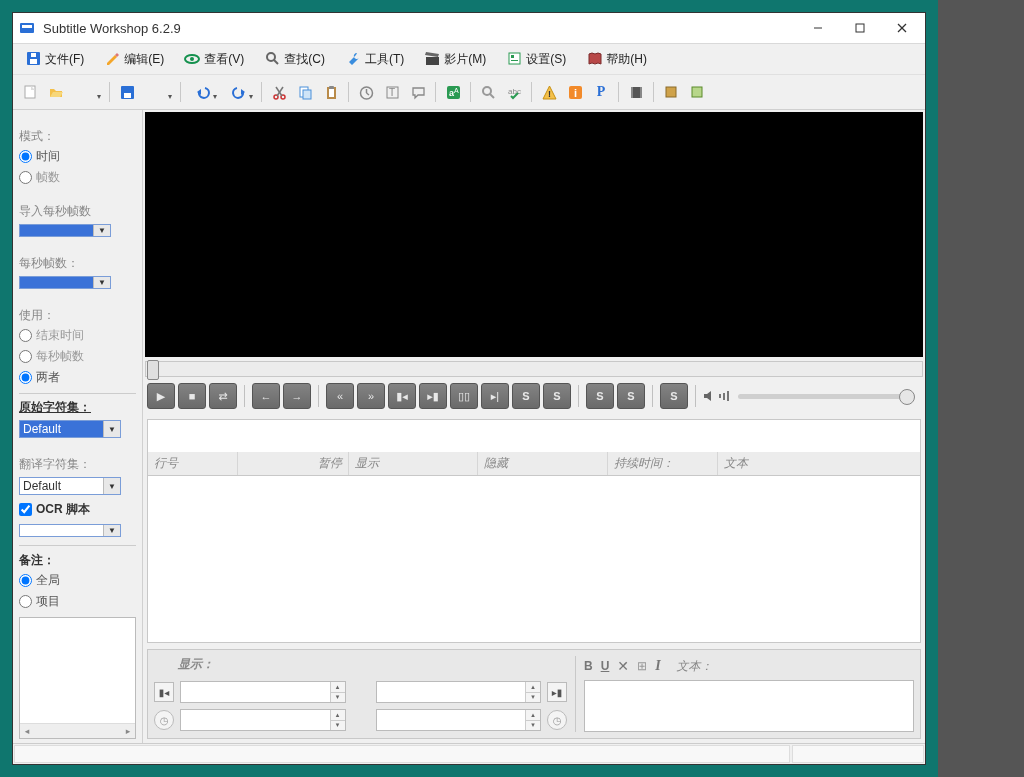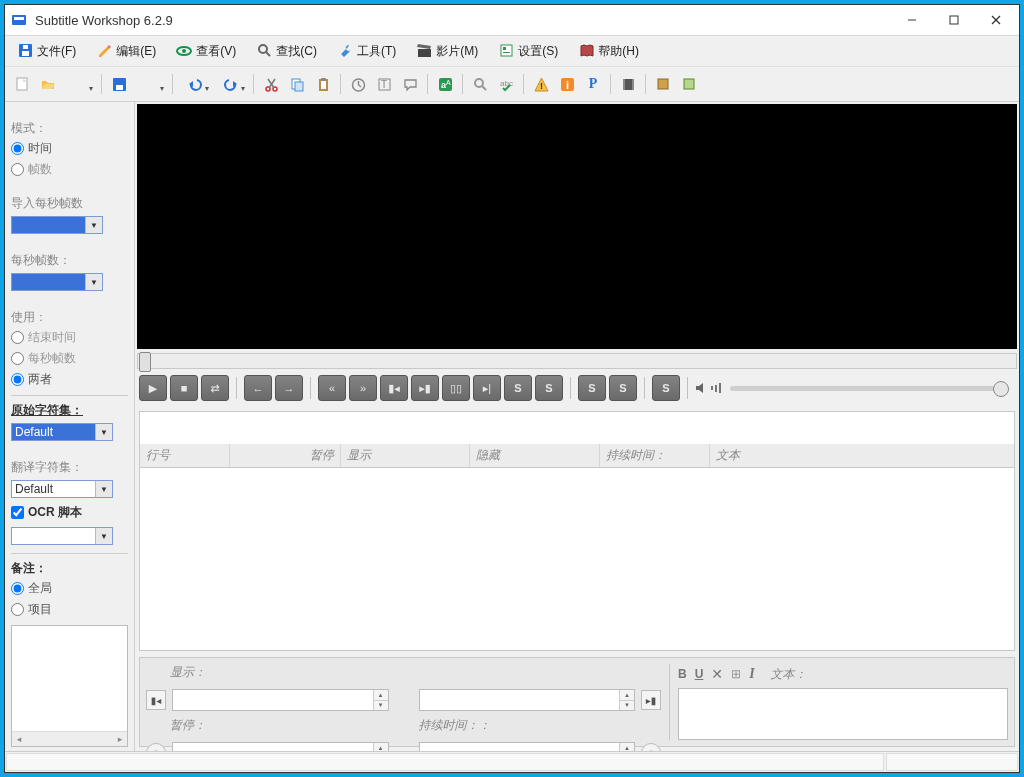--- a/index.html
+++ b/index.html
@@ -1,16 +1,16 @@
 <!DOCTYPE html>
 <html><head>
 <meta charset="utf-8">
 <style>
 html,body{margin:0;padding:0;font-family:"Microsoft YaHei",Tahoma,sans-serif;font-size:12px;background:#555;color:#333;}
-.outer{width:1024px;height:777px;box-sizing:border-box;padding:4px;background:#0ea5e9;}
+.outer{width:938px;height:777px;box-sizing:border-box;padding:12px;background:#0f766e;}
 .window{width:100%;height:100%;background:#f0f0f0;border:1px solid #333;display:flex;flex-direction:column;box-sizing:border-box;}
 
 .titlebar{height:30px;background:#fff;display:flex;align-items:center;padding:0 2px 0 6px;border-bottom:1px solid #d9d9d9;}
 .titlebar .app-icon{width:16px;height:16px;margin-right:8px;display:flex;align-items:center;justify-content:center;}
 .titlebar .title{flex:none;color:#333;font-size:13px;}
 .titlebar .spacer{flex:1;}
 .titlebar .winbtn{width:42px;height:28px;display:flex;align-items:center;justify-content:center;color:#333;}
 
 .menubar{height:26px;display:flex;align-items:center;padding:2px 4px;background:#f0f0f0;border-bottom:1px solid #e0e0e0;}
 .menuitem{display:flex;align-items:flex-start;padding:2px 8px;margin-right:4px;}
@@ -68,21 +68,21 @@
 .col.c-show{width:130px;border-left:1px solid #d6d6d6;}
 .col.c-hide{width:130px;}
 .col.c-dur{width:110px;}
 .col.c-text{flex:1;border-right:none;}
 .sub-body{flex:1;background:#fff;}
 
 .editor{height:90px;margin:6px 4px 4px 4px;background:#e8e8e8;border:1px solid #c8c8c8;display:flex;box-sizing:border-box;padding:6px;gap:8px;}
 .ed-left{flex:1;display:flex;flex-direction:column;gap:6px;}
 .ed-row{display:flex;align-items:center;gap:6px;}
 .ed-col{flex:1;display:flex;flex-direction:column;}
-.ed-col .lbl{color:#888;font-style:italic;margin-bottom:2px;}
+.ed-col .lbl{color:#888;font-style:italic;margin-bottom:2px;font-weight:bold;}
 .ed-input{display:flex;border:1px solid #bbb;background:#fff;height:20px;}
 .ed-input .field{flex:1;}
 .ed-input .spin{width:14px;display:flex;flex-direction:column;border-left:1px solid #ccc;}
 .ed-input .spin div{flex:1;display:flex;align-items:center;justify-content:center;font-size:7px;color:#666;background:#f4f4f4;}
 .ed-input .spin div:first-child{border-bottom:1px solid #ccc;}
 .round-icon{width:18px;height:18px;border:1px solid #bbb;border-radius:50%;background:#f4f4f4;display:flex;align-items:center;justify-content:center;color:#999;font-size:10px;}
 .sq-btn{width:18px;height:18px;border:1px solid #bbb;background:#f4f4f4;display:flex;align-items:center;justify-content:center;color:#555;font-size:10px;}
 .ed-right{width:330px;display:flex;flex-direction:column;border-left:1px solid #c8c8c8;padding-left:8px;}
 .ed-toolbar{display:flex;align-items:center;gap:8px;color:#888;height:20px;}
 .ed-toolbar .lab{font-style:italic;margin-left:8px;}
@@ -495,31 +495,20 @@
                     <div class="field"></div>
                     <div class="spin">
                       <div>▴</div>
                       <div>▾</div>
                     </div>
                   </div>
                 </div>
             <div class="sq-btn">▸▮</div>
           </div>
           <div class="ed-row">
-            <div style="width:18px"></div>
-            <div class="ed-col">
-                  <div class="lbl">暂停：</div>
-                </div>
-            <div style="width:18px"></div>
-            <div class="ed-col">
-                  <div class="lbl">持续时间：：</div>
-                </div>
-            <div style="width:18px"></div>
-          </div>
-          <div class="ed-row">
             <div class="round-icon">◷</div>
             <div class="ed-col">
                   <div class="ed-input">
                     <div class="field"></div>
                     <div class="spin">
                       <div>▴</div>
                       <div>▾</div>
                     </div>
                   </div>
                 </div>

